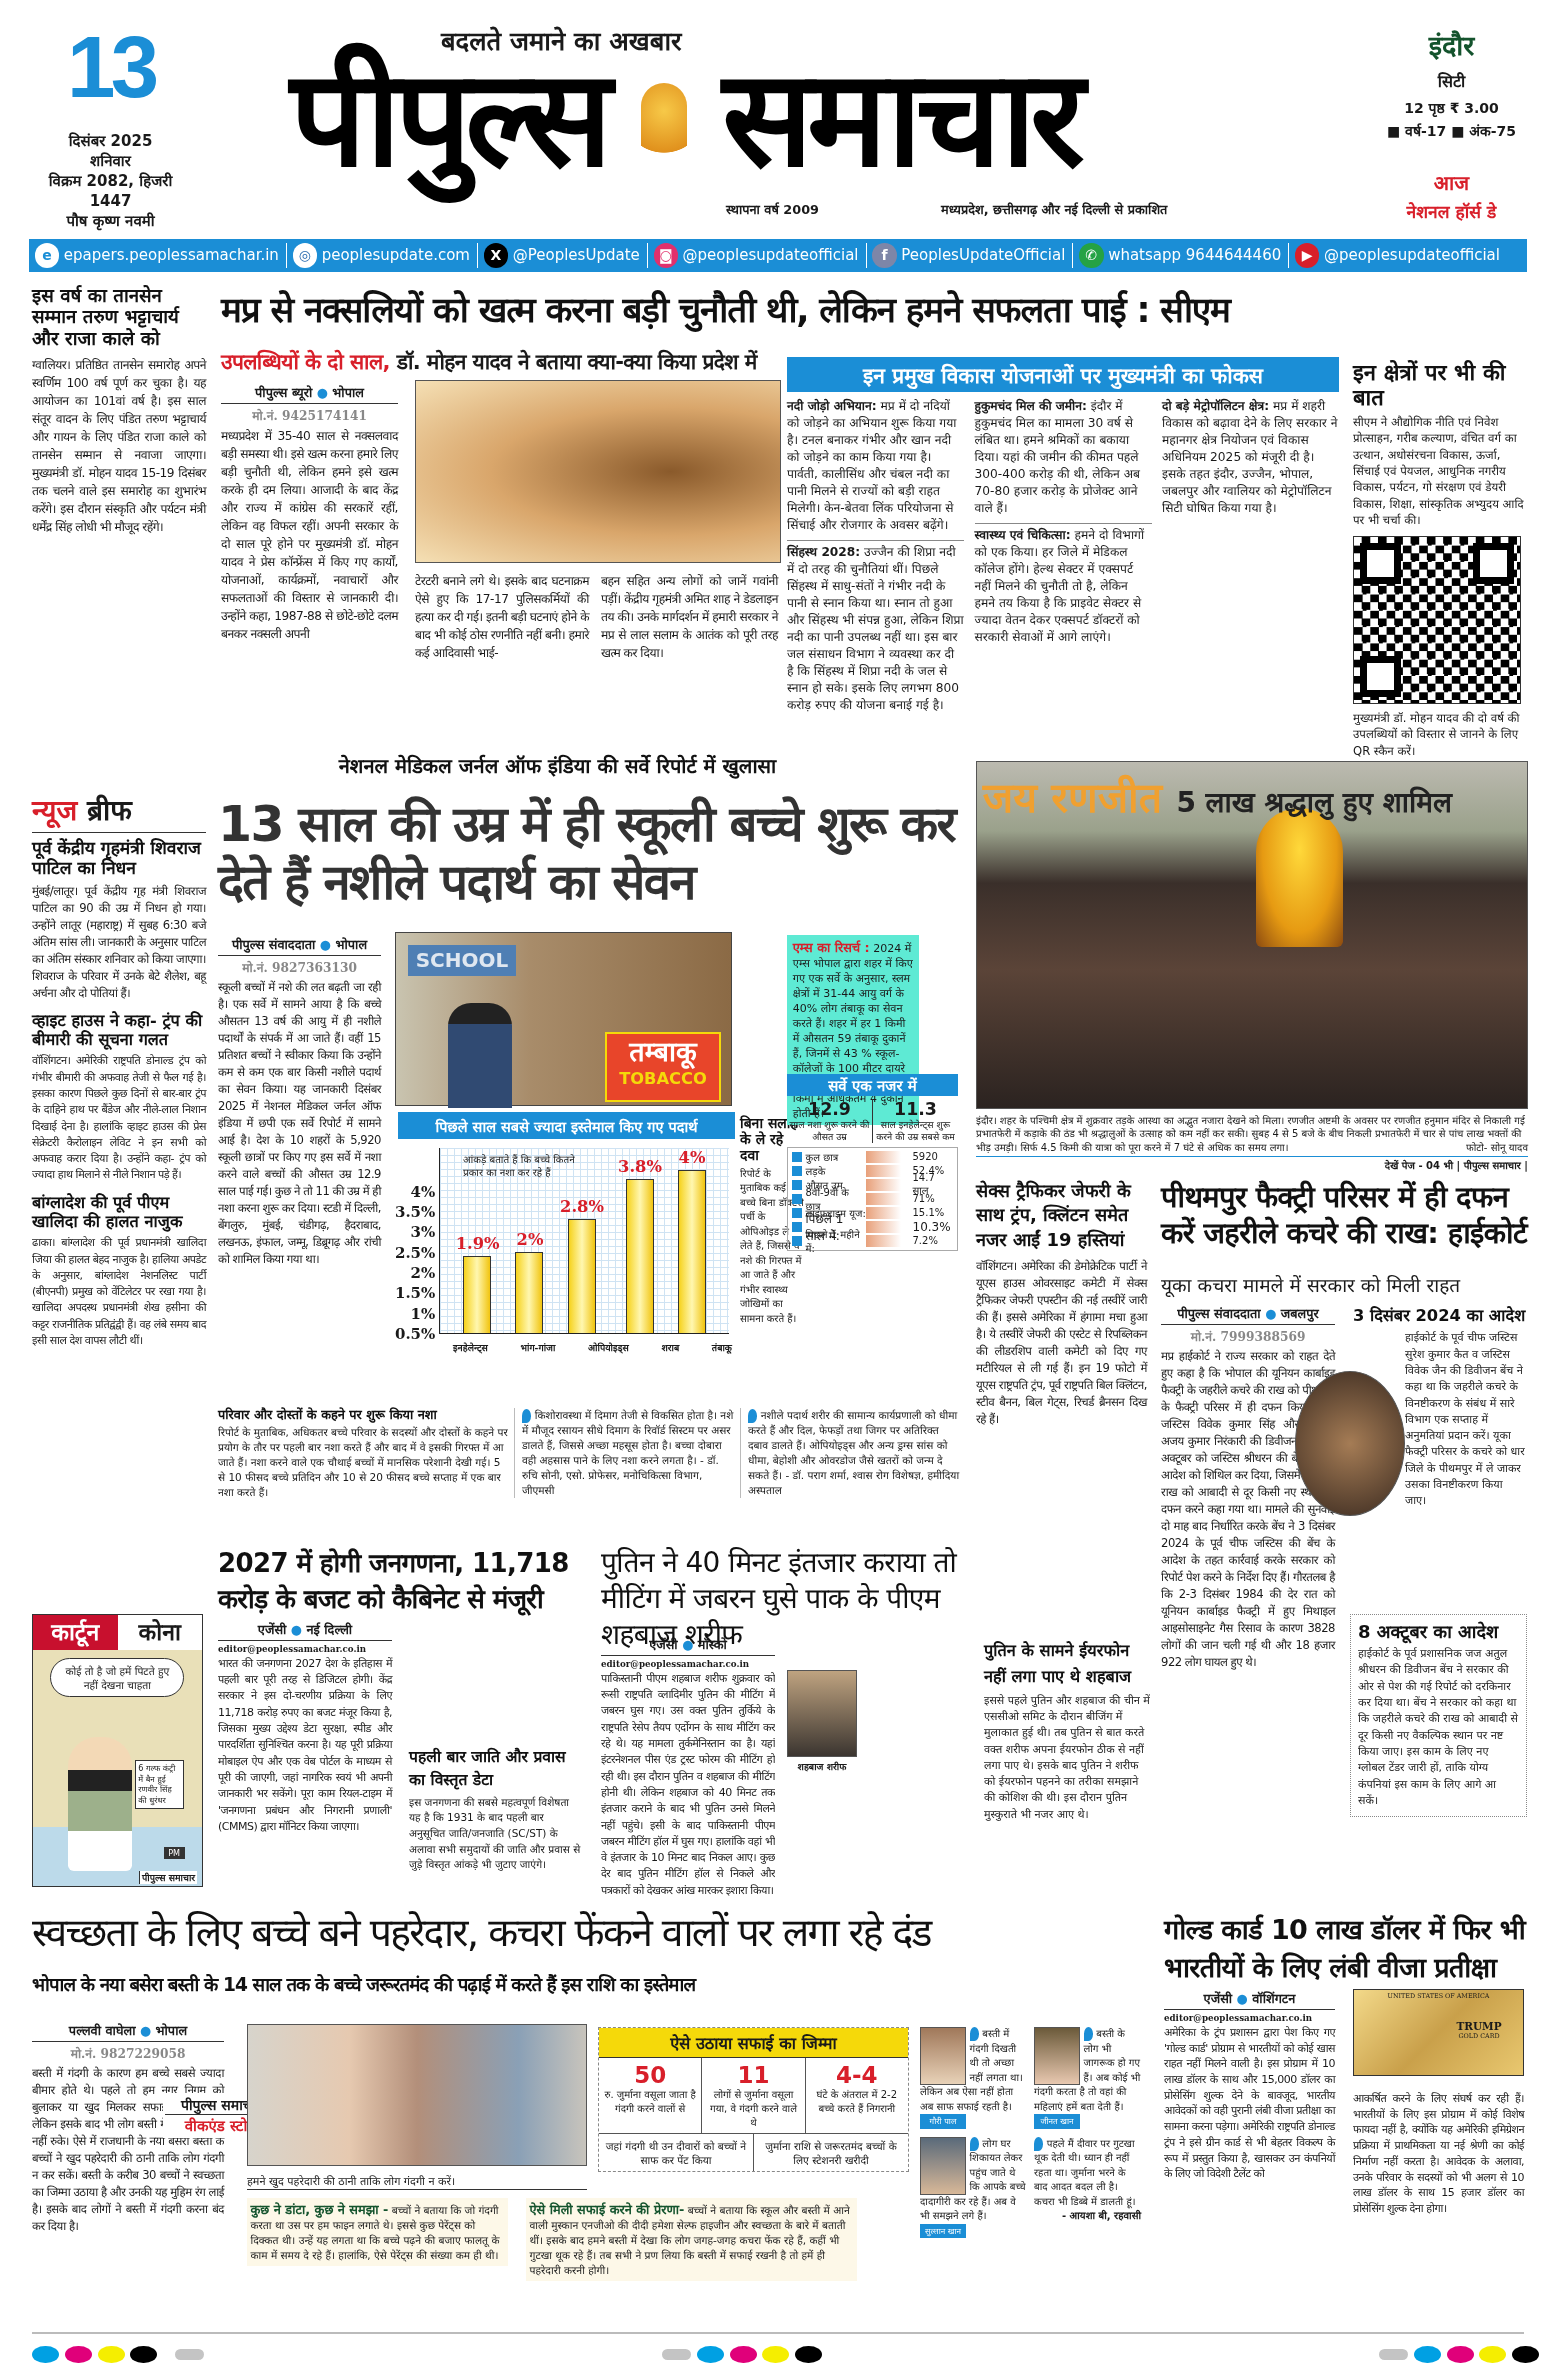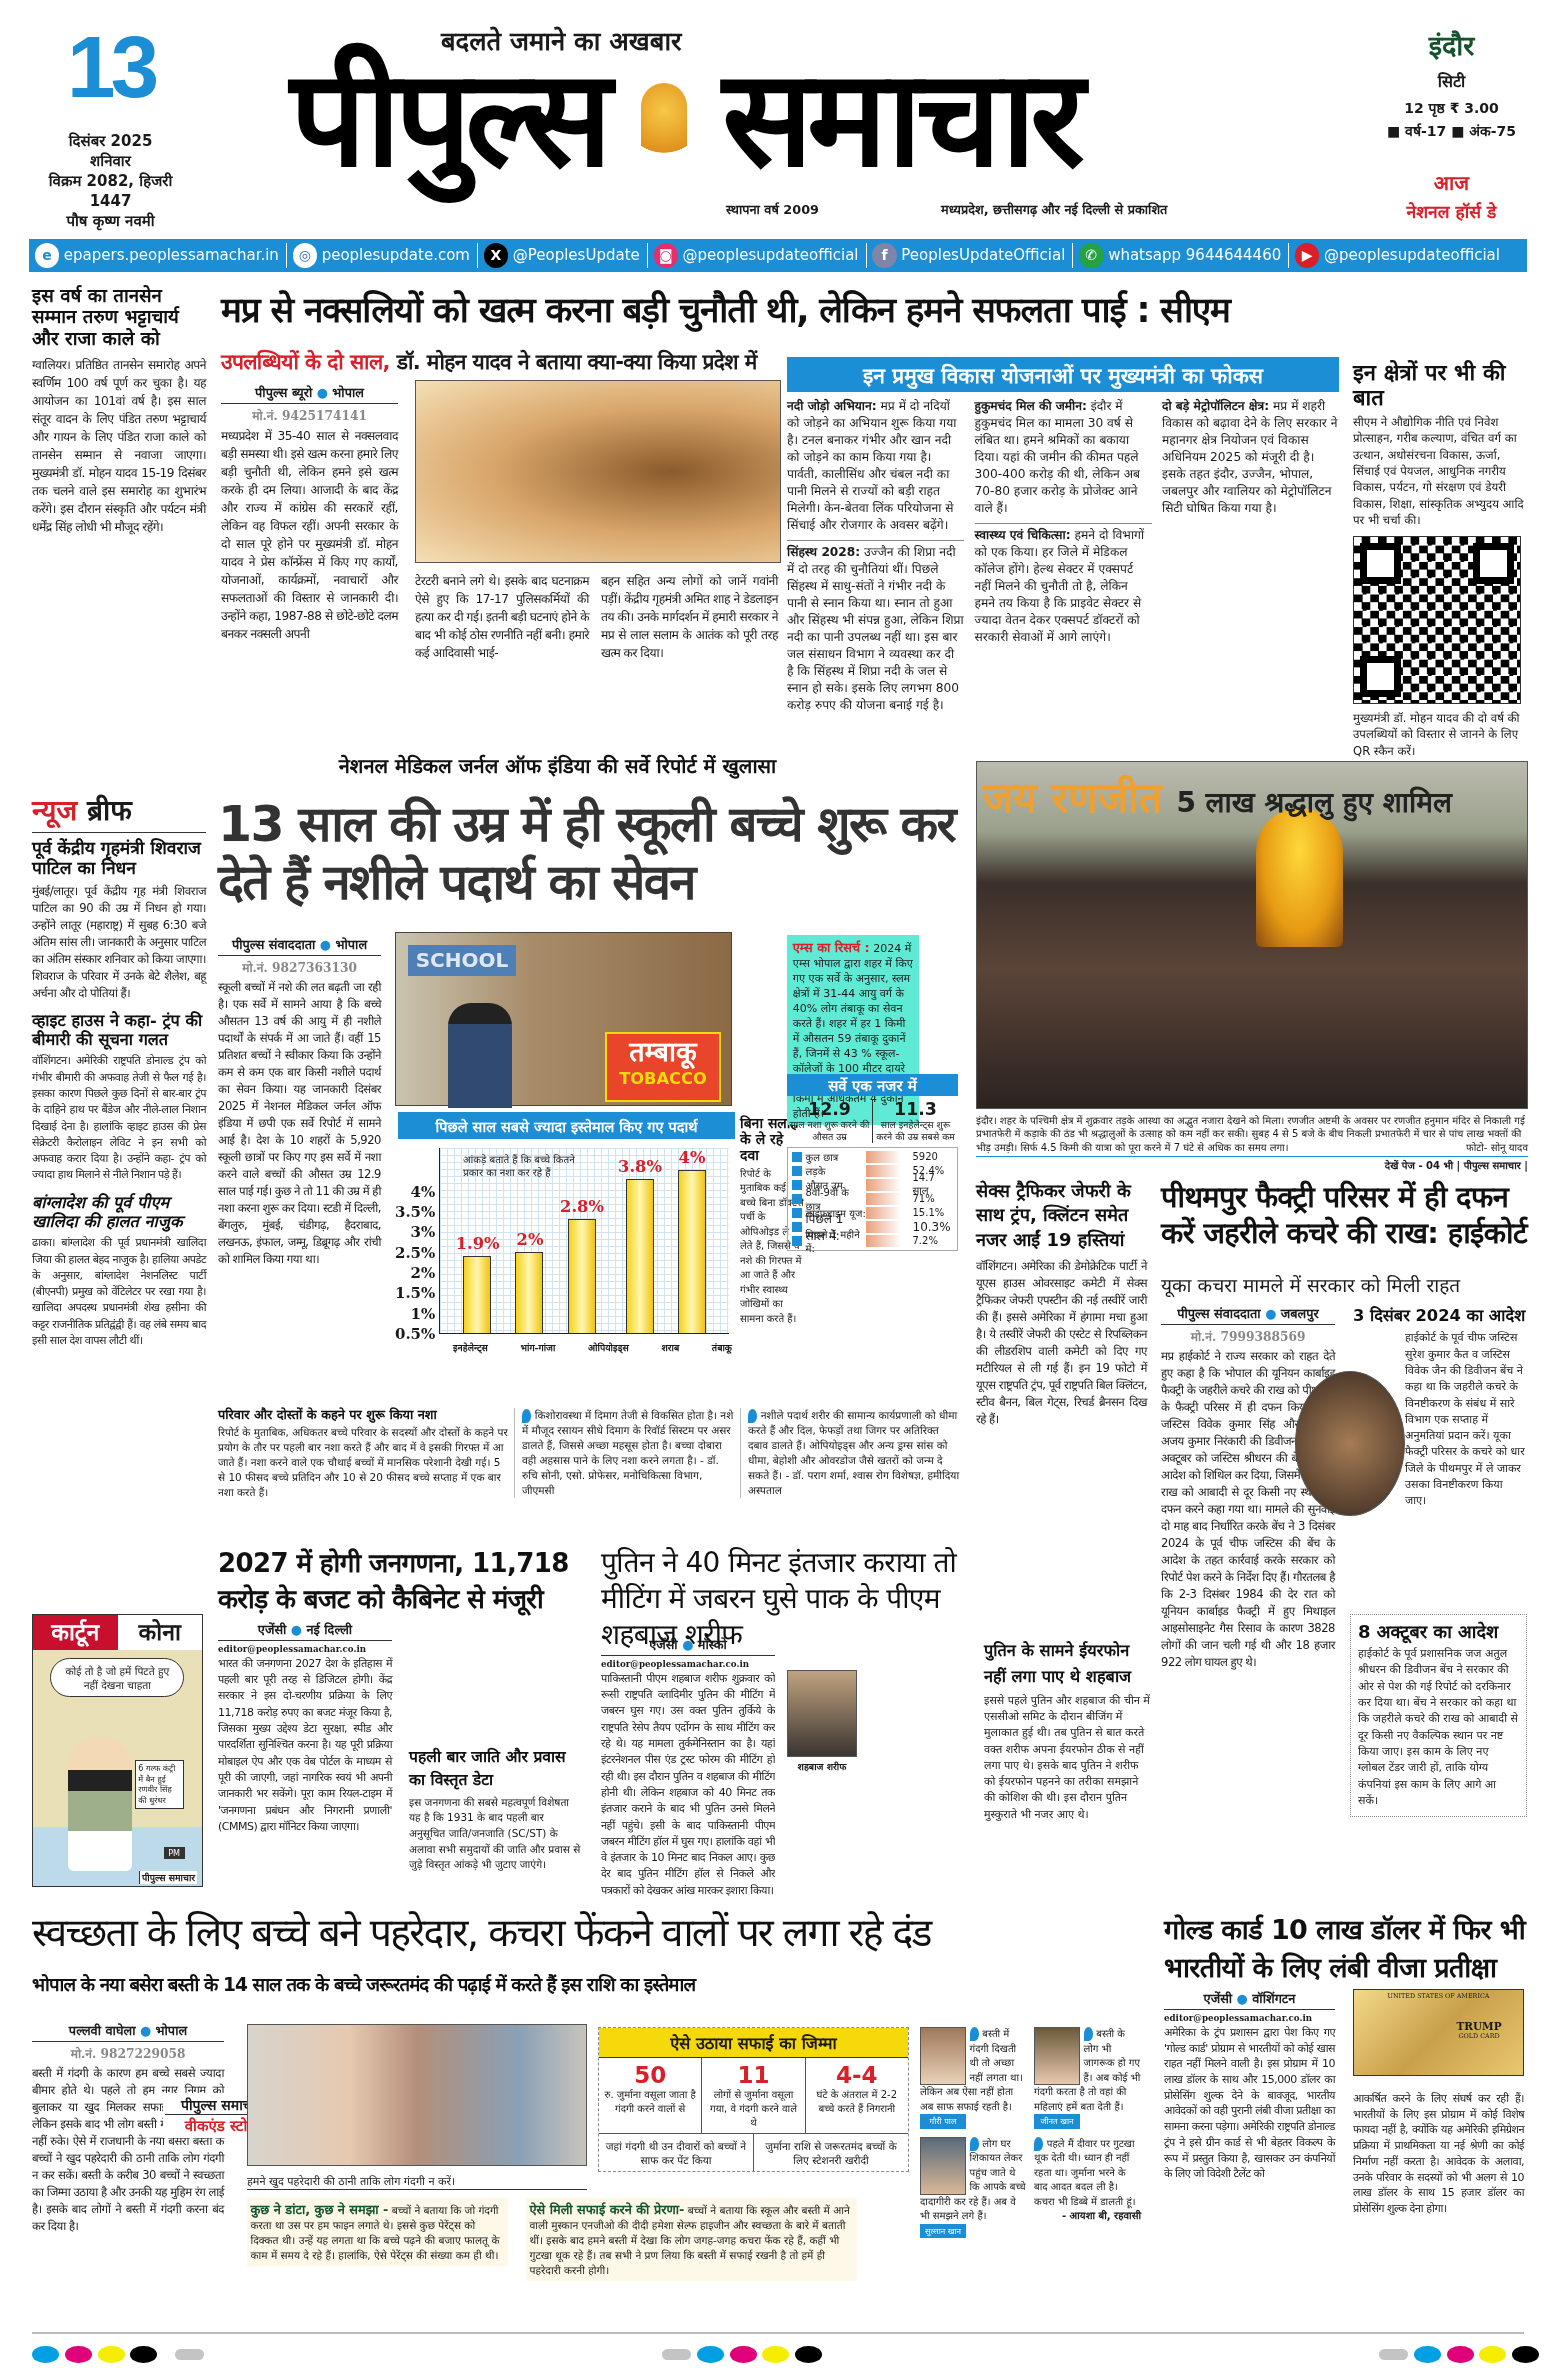--- a/index.html
+++ b/index.html
@@ -145,21 +145,21 @@
 </div>
 
 <div class="abs" style="left:32px;top:790px;width:174px;">
   <div style="font-size:28px;font-weight:bold;border-bottom:1.7px solid #333;padding-bottom:3.5px;">
     <span class="red">न्यूज</span><span> ब्रीफ</span>
   </div>
   <div class="hl" style="font-size:17.4px;margin-top:5.8px;">पूर्व केंद्रीय गृहमंत्री शिवराज पाटिल का निधन</div>
   <div class="body-text" style="margin-top:4.6px;font-size:11.6px;line-height:17px;">मुंबई/लातूर। पूर्व केंद्रीय गृह मंत्री शिवराज पाटिल का 90 की उम्र में निधन हो गया। उन्होंने लातूर (महाराष्ट्र) में सुबह 6:30 बजे अंतिम सांस ली। जानकारी के अनुसार पाटिल का अंतिम संस्कार शनिवार को किया जाएगा। शिवराज के परिवार में उनके बेटे शैलेश, बहू अर्चना और दो पोतियां हैं।</div>
   <div class="hl" style="font-size:16.3px;margin-top:10.5px;">व्हाइट हाउस ने कहा- ट्रंप की बीमारी की सूचना गलत</div>
   <div class="body-text" style="margin-top:3.5px;font-size:11px;line-height:16.3px;">वॉशिंगटन। अमेरिकी राष्ट्रपति डोनाल्ड ट्रंप को गंभीर बीमारी की अफवाह तेजी से फैल गई है। इसका कारण पिछले कुछ दिनों से बार-बार ट्रंप के दाहिने हाथ पर बैंडेज और नीले-लाल निशान दिखाई देना है। हालांकि व्हाइट हाउस की प्रेस सेक्रेटरी कैरोलाइन लेविट ने इन सभी को अफवाह करार दिया है। उन्होंने कहा- ट्रंप को ज्यादा हाथ मिलाने से नीले निशान पड़े हैं।</div>
-  <div class="hl" style="font-size:16.3px;margin-top:10.5px;font-style:italic;">बांग्लादेश की पूर्व पीएम खालिदा की हालत नाजुक</div>
+  <div class="hl" style="font-size:16.3px;margin-top:10.5px;">बांग्लादेश की पूर्व पीएम खालिदा की हालत नाजुक</div>
   <div class="body-text" style="margin-top:3.5px;font-size:11px;line-height:16.3px;">ढाका। बांग्लादेश की पूर्व प्रधानमंत्री खालिदा जिया की हालत बेहद नाजुक है। हालिया अपडेट के अनुसार, बांग्लादेश नेशनलिस्ट पार्टी (बीएनपी) प्रमुख को वेंटिलेटर पर रखा गया है। खालिदा अपदस्थ प्रधानमंत्री शेख हसीना की कट्टर राजनीतिक प्रतिद्वंद्वी हैं। वह लंबे समय बाद इसी साल देश वापस लौटी थीं।</div>
 </div>
 
 <div class="abs" style="left:32px;top:1614px;width:171px;height:273px;border:1.2px solid #333;">
   <div style="display:flex;height:35px;">
     <div class="red-bg" style="flex:1;background:#c8102e;color:#fff;font-size:23px;font-weight:bold;text-align:center;line-height:35px;">कार्टून</div>
     <div style="flex:1;font-size:23px;font-weight:bold;text-align:center;line-height:35px;">कोना</div>
   </div>
   <div style="position:relative;height:236px;background:linear-gradient(#e9e0b8 0,#e9e0b8 75%,#bcdaea 75%);">
     <div style="position:absolute;left:17.4px;top:8.1px;width:134px;background:#fff;border:1.2px solid #333;border-radius:23px;padding:4.6px 7px;font-size:10.5px;text-align:center;">कोई तो है जो हमें पिटते हुए नहीं देखना चाहता</div>

